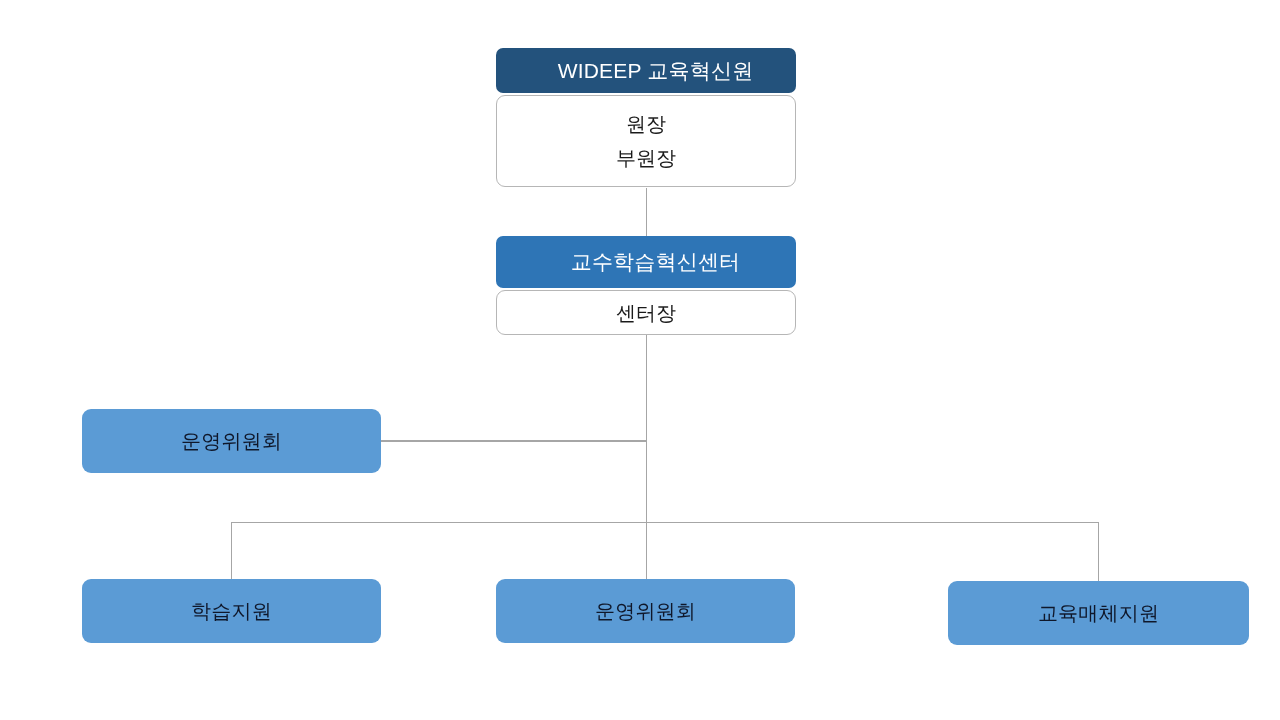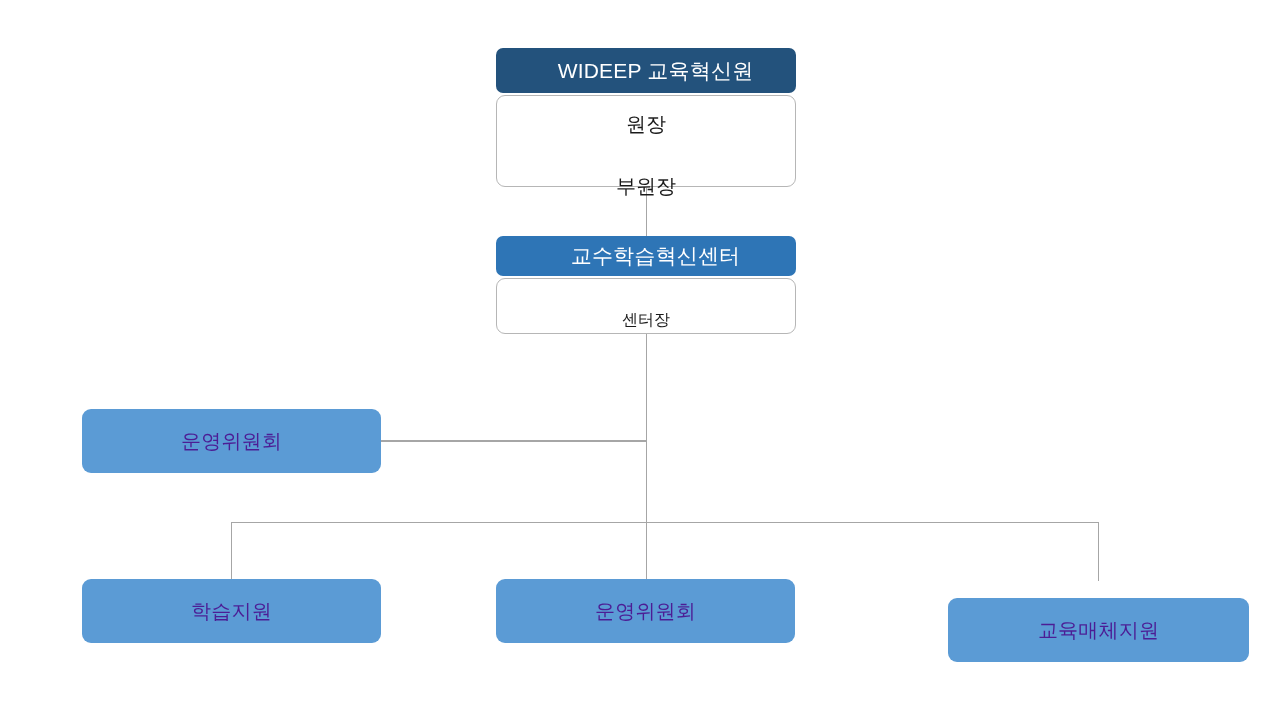--- a/index.html
+++ b/index.html
@@ -57,21 +57,20 @@
     border: 1px solid #b6b6b6;
     border-radius: 9px;
     display: flex;
     flex-direction: column;
     align-items: center;
     justify-content: center;
     color: #1a1a1a;
   }
   .node-body .line {
     line-height: 1.0;
-    margin-top: 28px;
   }
 
   
   #node-institute {
     left: 496px;
     top: 48px;
     width: 300px;
   }
   #node-institute .node-header {
     height: 45px;
@@ -85,38 +84,38 @@
     gap: 14px;
   }
 
   
   #node-center {
     left: 496px;
     top: 236px;
     width: 300px;
   }
   #node-center .node-header {
-    height: 40px;
+    height: 52px;
     background: #2e75b6;
     font-size: 21px;
   }
   #node-center .node-body {
-    height: 56px;
+    height: 45px;
     margin-top: 2px;
-    font-size: 16px;
+    font-size: 20px;
   }
 
   
   .node-flat {
     background: #5b9bd5;
     border-radius: 9px;
     display: flex;
     align-items: center;
     justify-content: center;
-    color: #4c1d95;
+    color: #0f172a;
     font-size: 20px;
     letter-spacing: 0.2px;
   }
 
   #node-committee {
     left: 82px;
     top: 409px;
     width: 299px;
     height: 64px;
   }
@@ -127,21 +126,21 @@
     height: 64px;
   }
   #node-learning {
     left: 496px;
     top: 579px;
     width: 299px;
     height: 64px;
   }
   #node-media {
     left: 948px;
-    top: 598px;
+    top: 581px;
     width: 301px;
     height: 64px;
   }
 </style>
 </head>
 <body>
 
 <div id="chart-canvas">
 
   <svg id="connectors" viewBox="0 0 1280 720" width="1280" height="720" aria-hidden="true">

